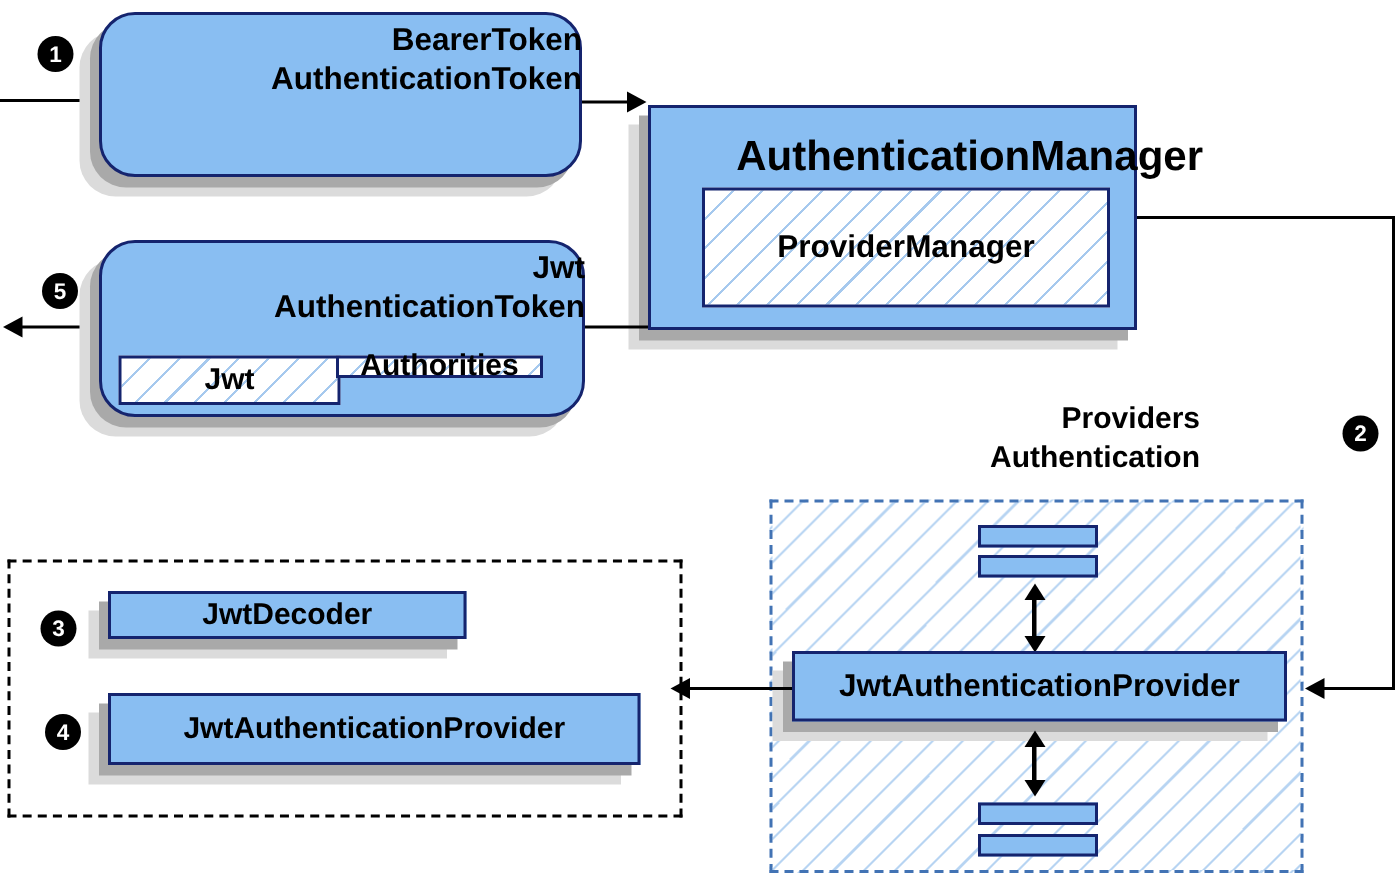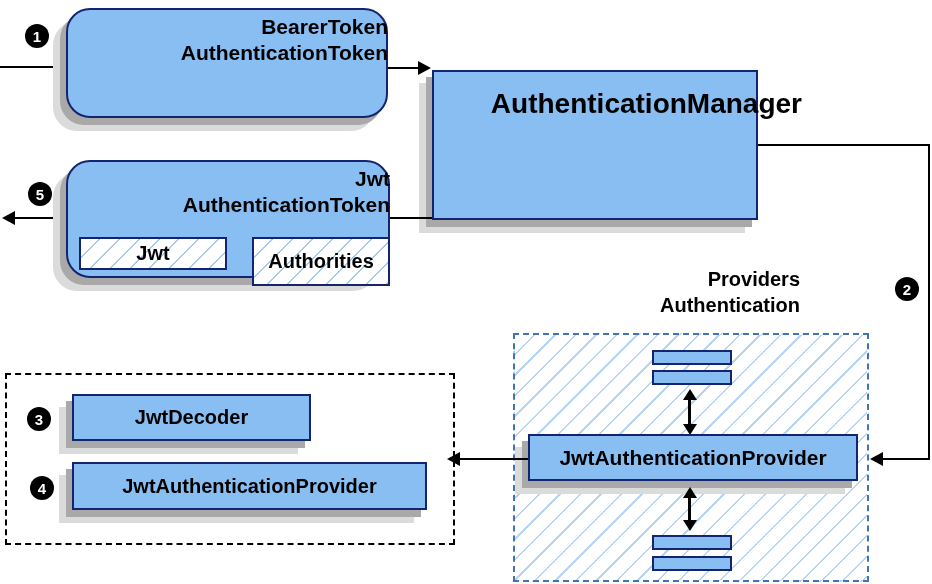--- a/index.html
+++ b/index.html
@@ -46,41 +46,44 @@
   <div class="title2" style="left:66px;top:14px;width:322px;font-size:21px;line-height:26px;">
     <div>BearerToken</div>
     <div>AuthenticationToken</div>
   </div>
 
   <div class="line" style="left:388px;top:67px;width:30px;height:2px;"></div>
   <div class="tri tri-right" style="left:418px;top:61px;"></div>
 
   <div class="box" style="left:432px;top:70px;width:326px;height:150px;"></div>
   <div class="title2" style="left:432px;top:88px;width:326px;font-size:28px;margin-left:44px;">AuthenticationManager</div>
+  <div class="chip" style="left:468px;top:125px;width:272px;height:80px;font-size:21px;">
+    <span>ProviderManager</span>
+  </div>
 
   <div class="line" style="left:758px;top:144px;width:170px;height:2px;"></div>
   <div class="line" style="left:928px;top:144px;width:2px;height:316px;"></div>
   <div class="line" style="left:882px;top:458px;width:46px;height:2px;"></div>
   <div class="tri tri-left" style="left:870px;top:452px;"></div>
   <div class="badge" style="left:895px;top:277px;">2</div>
 
   <div class="badge" style="left:28px;top:182px;">5</div>
   <div class="line" style="left:390px;top:217px;width:42px;height:2px;"></div>
   <div class="line" style="left:14px;top:217px;width:52px;height:2px;"></div>
   <div class="tri tri-left" style="left:2px;top:211px;"></div>
 
   <div class="box rounded" style="left:66px;top:160px;width:324px;height:118px;"></div>
   <div class="title2" style="left:66px;top:166px;width:324px;font-size:21px;line-height:26px;">
     <div>Jwt</div>
     <div>AuthenticationToken</div>
   </div>
   <div class="chip" style="left:79px;top:237px;width:148px;height:33px;">
     <span>Jwt</span>
   </div>
-  <div class="chip" style="left:252px;top:237px;width:138px;height:49px;">
+  <div class="chip" style="left:224px;top:237px;width:138px;height:15px;">
     <span>Authorities</span>
   </div>
 
   <div class="title2" style="left:580px;top:266px;width:220px;font-size:20px;line-height:26px;">
     <div>Providers</div>
     <div>Authentication</div>
   </div>
   <div class="providers-area" style="left:513px;top:333px;width:356px;height:249px;"></div>
 
   <div class="bar" style="left:652px;top:350px;"></div>
@@ -100,21 +103,21 @@
 
   <div class="bar" style="left:652px;top:535px;"></div>
   <div class="bar" style="left:652px;top:556px;"></div>
 
   <div class="line" style="left:459px;top:458px;width:69px;height:2px;"></div>
   <div class="tri tri-left" style="left:447px;top:452px;"></div>
 
   <div class="black-dashed" style="left:5px;top:373px;width:450px;height:172px;"></div>
 
   <div class="badge" style="left:27px;top:407px;">3</div>
-  <div class="box center bold" style="left:72px;top:394px;width:239px;height:47px;font-size:20px;">
+  <div class="box center bold" style="left:72px;top:394px;width:239px;height:32px;font-size:20px;">
     <span>JwtDecoder</span>
   </div>
 
   <div class="badge" style="left:30px;top:476px;">4</div>
   <div class="box center bold" style="left:72px;top:462px;width:355px;height:48px;font-size:20px;">
     <span>JwtAuthenticationProvider</span>
   </div>
 
 </div>
 

